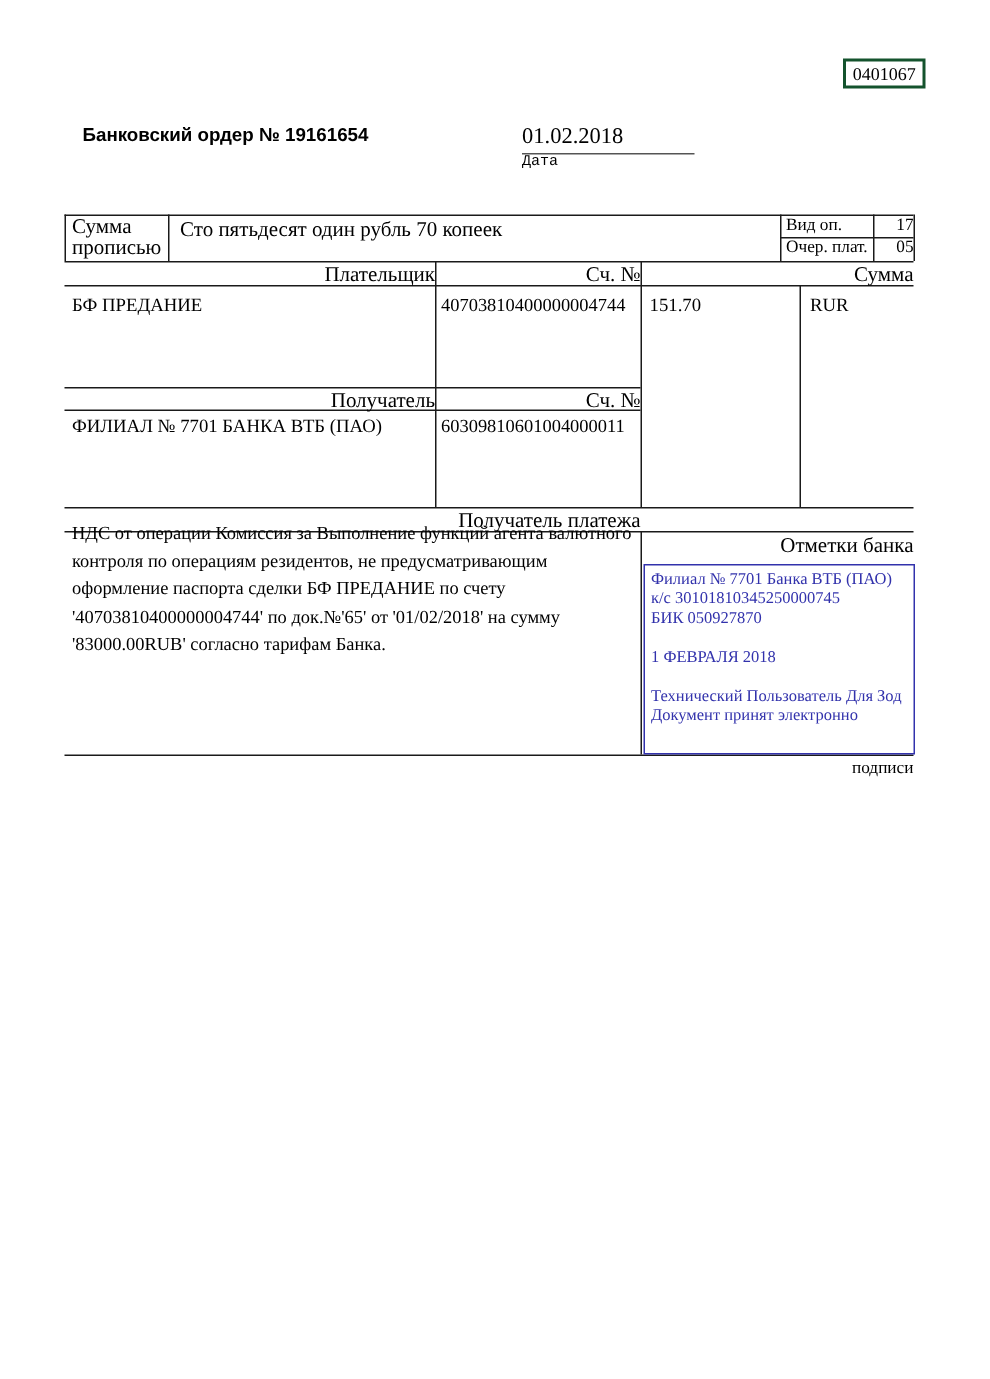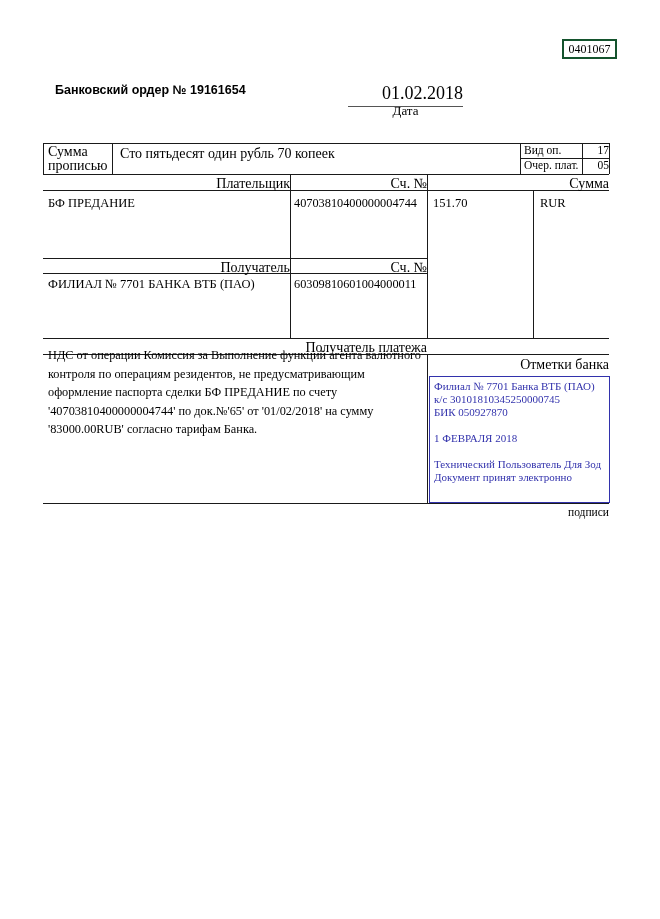--- a/index.html
+++ b/index.html
@@ -18,26 +18,26 @@
   .form-code-box {
     position: absolute; left: 562px; top: 39px; width: 51px; height: 16px;
     border: 2px solid #14532d; text-align: center; font-size: 12px; line-height: 16px;
   }
   .doc-title {
     position: absolute; left: 55px; top: 83px;
     font-family: "Liberation Sans", sans-serif; font-weight: bold; font-size: 12.5px;
   }
   .date-value {
     position: absolute; left: 348px; top: 83px; width: 115px;
-    text-align: right; font-size: 18px; padding-bottom: 2px;
+    text-align: left; font-size: 15px; padding-bottom: 2px;
     border-bottom: 1px solid #555;
   }
   .date-label {
     position: absolute; left: 348px; top: 103px; width: 115px;
-    text-align: center; font-size: 13px;
+    font-size: 10px; font-family: Liberation Mono, monospace;
   }
   .cell-label { font-size: 14px; }
   .centered { text-align: right; }
   .purpose-text {
     position: absolute; left: 48px; top: 346px; width: 378px;
     font-size: 12.3px; line-height: 18.5px;
   }
   .stamp-box {
     position: absolute; left: 429px; top: 376px; width: 171px; height: 119px;
     border: 1px solid #3232AC; color: #3232AC;

